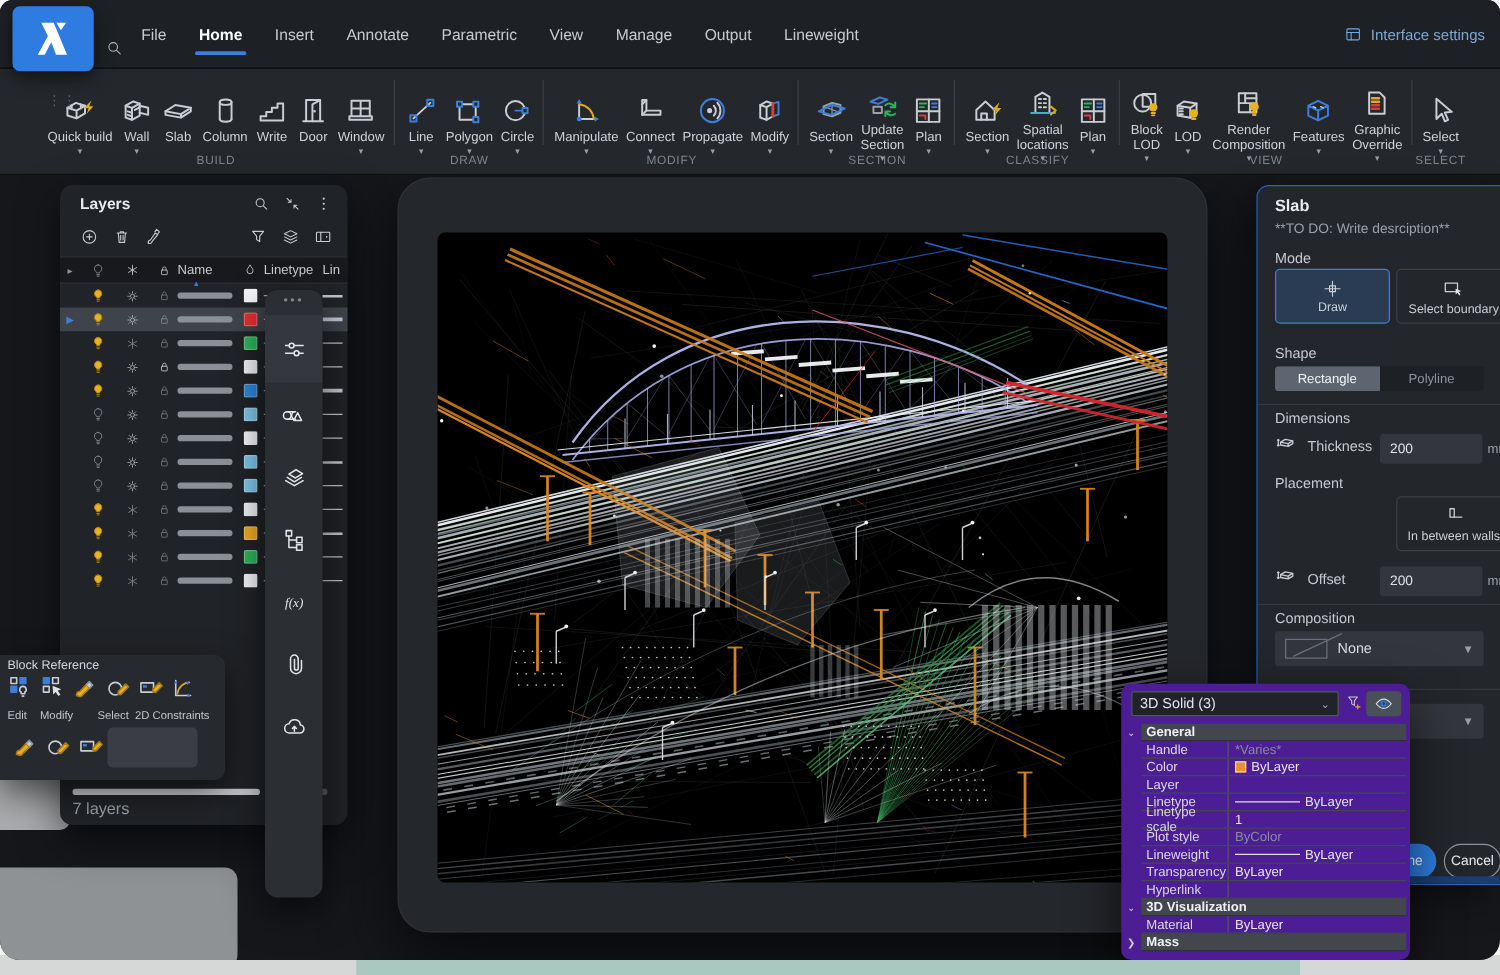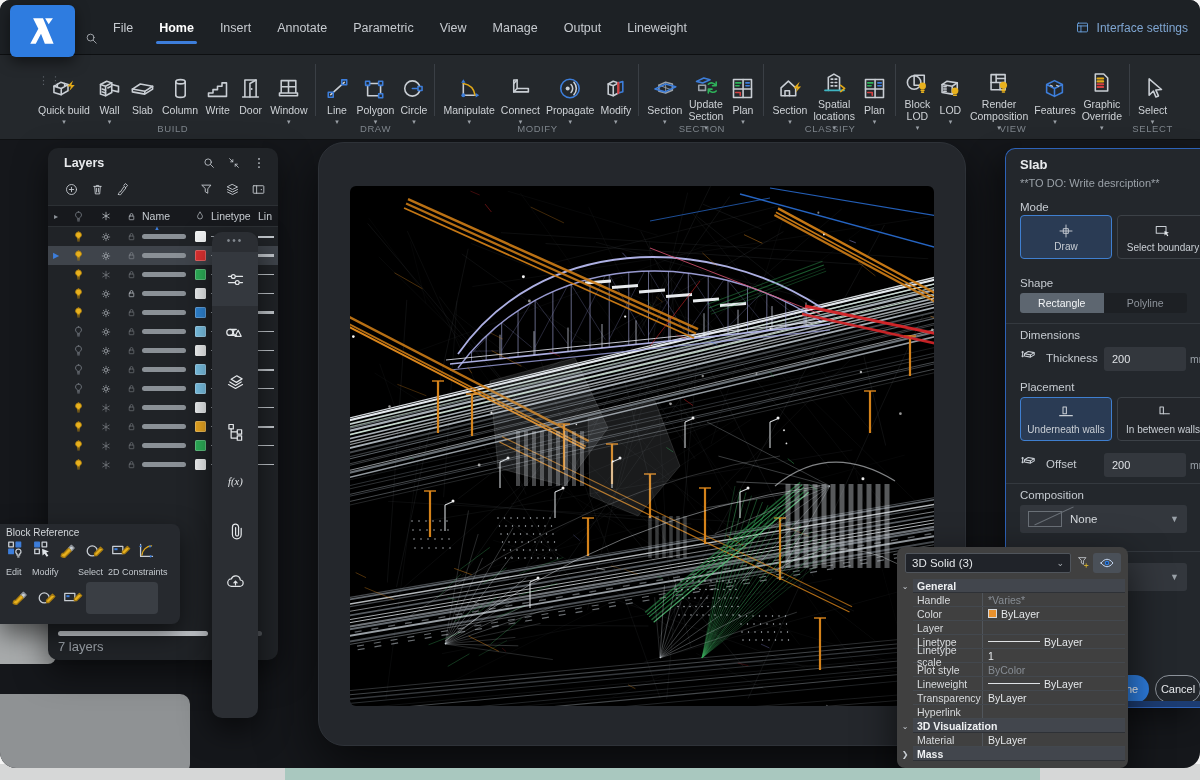--- a/index.html
+++ b/index.html
@@ -90,21 +90,21 @@
 .fldlbl{position:absolute;font-size:11.5px;color:#c6cbd1}
 .drop{position:absolute;height:28px;background:#33373d;border-radius:3px;display:flex;align-items:center;padding:0 8px;gap:8px}
 .drop .dtx{font-size:11.5px;color:#d6dade;flex:1}
 .drop .chv{font-size:9px;color:#9aa1a8}
 .noneswatch{width:34px;height:16px;border:1px solid #6a7077;position:relative}
 .noneswatch::after{content:"";position:absolute;left:-1px;top:-1px;width:135%;height:1px;background:#6a7077;transform-origin:0 0;transform:rotate(-25deg) translateY(15px)}
 .pill{position:absolute;height:28px;border-radius:14px;display:flex;align-items:center;justify-content:center;font-size:11px}
 .pill.done{background:#2e7ee0;color:#fff}
 .pill.cancel{border:1px solid #8d939b;color:#e8eaed}
 
-.props{position:absolute;left:897px;top:547px;width:231px;height:221px;background:#404040;border-radius:8px;box-shadow:0 14px 40px rgba(0,0,0,.65);z-index:10}
+.props{position:absolute;left:897px;top:547px;width:231px;height:221px;background:#4c1d95;border-radius:8px;box-shadow:0 14px 40px rgba(0,0,0,.65);z-index:10}
 .pselect{position:absolute;left:8px;top:6px;width:166px;height:20px;background:#202329;border:1px solid #50555c;border-radius:2px;display:flex;align-items:center;padding:0 6px;font-size:11.5px;color:#e2e5e8}
 .pselect .chv{margin-left:auto;font-size:9px;color:#aab0b6}
 .pfunnel{position:absolute;left:179px;top:8px}
 .peye{position:absolute;left:196px;top:6px;width:28px;height:20px;background:#4a5058;border-radius:3px;display:flex;align-items:center;justify-content:center}
 .ptable{position:absolute;left:0;top:32px;right:3px}
 .prow{display:flex;height:14px;align-items:stretch;font-size:10.5px}
 .pg{width:16px;display:flex;align-items:center;justify-content:center;font-size:8px;color:#c9ced4}
 .pbody{flex:1;display:flex;border-bottom:1px solid #43484e}
 .pl{width:70px;padding-left:4px;color:#d8dbde;border-right:1px solid #50555b;display:flex;align-items:center}
 .pv{flex:1;padding-left:5px;color:#e4e7ea;display:flex;align-items:center;gap:4px;overflow:hidden;white-space:nowrap}
@@ -1794,29 +1794,20 @@
           <svg width="18" height="18" viewBox="0 0 24 24" fill="none" stroke="#c9ced4" stroke-width="1.4" stroke-linecap="round" stroke-linejoin="round">
             <path d="M6 9 L11 6 L19 7.5 L14 10.5 Z M6 9 V12 L14 13.5 L19 10.5 V7.5 M14 10.5 V13.5"></path>
             <path d="M3.5 6 V13 M2.6 6.8 L3.5 6 L4.4 6.8 M2.6 12.2 L3.5 13 L4.4 12.2"></path>
           </svg>
         </span>
       <div class="fldlbl" style="left:40px;top:203px">Thickness</div>
       <div class="inp" style="left:98px;top:198px;width:82px">200</div>
       <div class="unit" style="left:184px;top:204px">mm</div>
 
       <div class="sp slbl" style="top:232px">Placement</div>
-      <div class="bigbtn on" style="left:14px;top:248px">
-        <span class="icn" id="ic-under">
-            <svg width="18" height="18" viewBox="0 0 24 24" fill="none" stroke="#c9ced4" stroke-width="1.4" stroke-linecap="round" stroke-linejoin="round">
-              <rect x="8" y="4" width="4.5" height="9"></rect>
-              <path d="M3.5 15.5 H20.5"></path>
-            </svg>
-          </span>
-        <span class="bl">Underneath walls</span>
-      </div>
       <div class="bigbtn" style="left:111px;top:248px">
         <span class="icn" id="ic-betw">
             <svg width="18" height="18" viewBox="0 0 24 24" fill="none" stroke="#c9ced4" stroke-width="1.4" stroke-linecap="round" stroke-linejoin="round">
               <rect x="8" y="4" width="4.5" height="9"></rect>
               <path d="M12.5 13 H20.5"></path>
             </svg>
           </span>
         <span class="bl">In between walls</span>
       </div>
 

